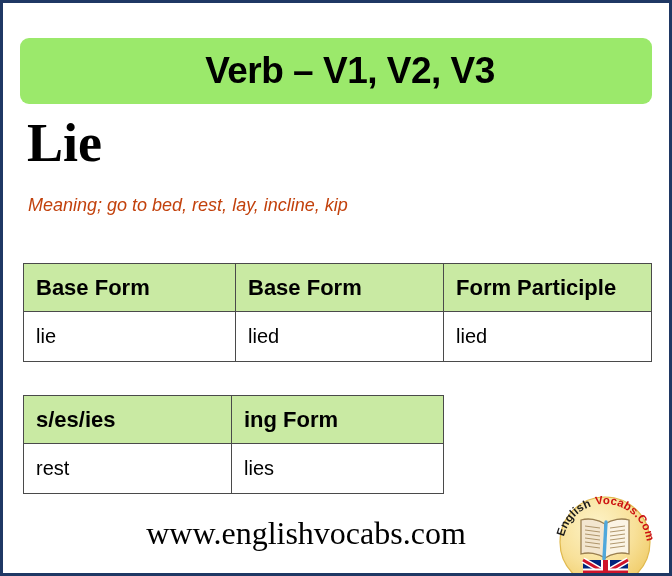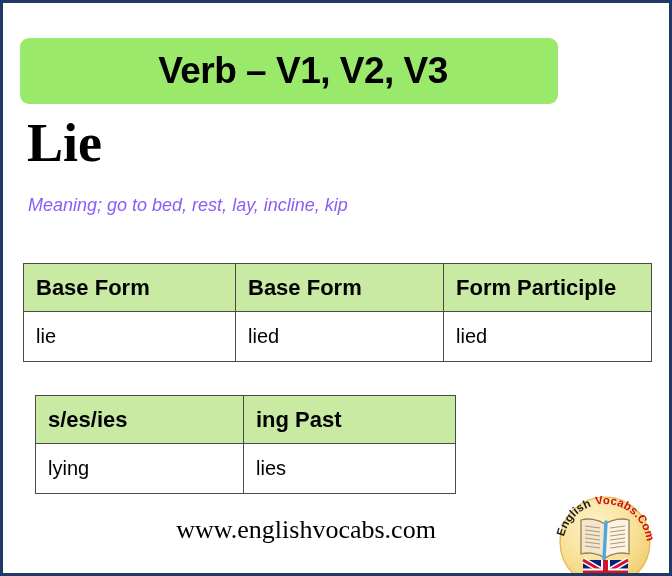--- a/index.html
+++ b/index.html
@@ -18,21 +18,21 @@
     background: #ffffff;
     border: 3px solid #1f3864;
     overflow: hidden;
   }
 
   
   .banner {
     position: absolute;
     left: 17px;
     top: 35px;
-    width: 538px;
+    width: 632px;
     height: 66px;
     background: #9BE96B;
     border-radius: 9px;
     display: flex;
     align-items: center;
     justify-content: center;
   }
   .banner-text {
     font-family: "Liberation Sans", sans-serif;
     font-size: 37px;
@@ -56,21 +56,21 @@
   }
 
   
   .meaning {
     position: absolute;
     left: 25px;
     top: 192px;
     font-family: "Liberation Sans", sans-serif;
     font-style: italic;
     font-size: 18px;
-    color: #8b5cf6;
+    color: #c2410c;
     white-space: nowrap;
   }
 
   
   table.forms {
     position: absolute;
     border-collapse: collapse;
     table-layout: fixed;
   }
   table.forms td {
@@ -92,35 +92,35 @@
     font-size: 20px;
     height: 49px;
   }
 
   #table-main {
     left: 20px;
     top: 260px;
     width: 628px;
   }
   #table-secondary {
-    left: 32px;
+    left: 20px;
     top: 392px;
     width: 420px;
     padding-left: 8px;
   }
 
   
   .site-url {
     position: absolute;
     left: 0;
     right: 0;
     top: 512px;
     text-align: center;
     font-family: "Liberation Serif", serif;
-    font-size: 26px;
+    font-size: 32px;
     color: #000000;
     padding-right: 60px;
   }
 
   
   .logo {
     position: absolute;
     left: 550px;
     top: 487px;
     width: 104px;
@@ -162,24 +162,24 @@
   </table>
 
   <table class="forms" id="table-secondary">
     <colgroup>
       <col style="width:208px">
       <col style="width:212px">
     </colgroup>
     <tbody>
       <tr class="head">
         <td>s/es/ies</td>
-        <td>ing Past</td>
+        <td>ing Form</td>
       </tr>
       <tr class="body">
-        <td>lying</td>
+        <td>rest</td>
         <td>lies</td>
       </tr>
     </tbody>
   </table>
 
   <div class="site-url">www.englishvocabs.com</div>
 
   <div class="logo">
     <svg width="104" height="104" viewBox="0 0 104 104" xmlns="http://www.w3.org/2000/svg">
       <defs>

